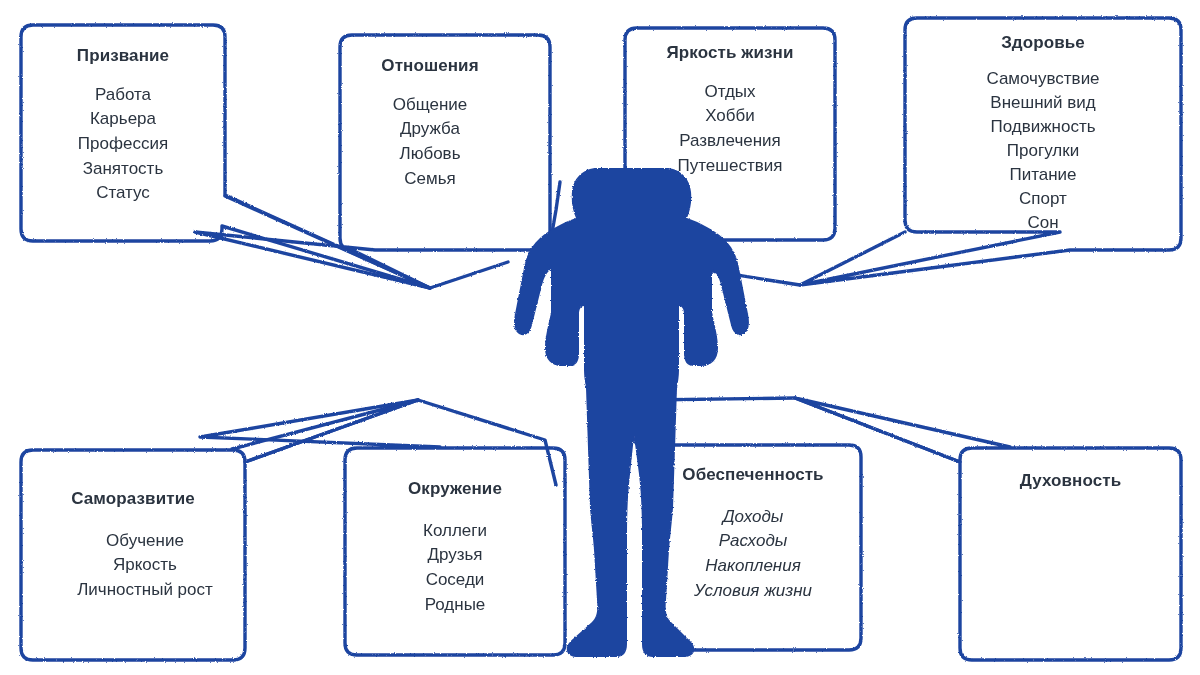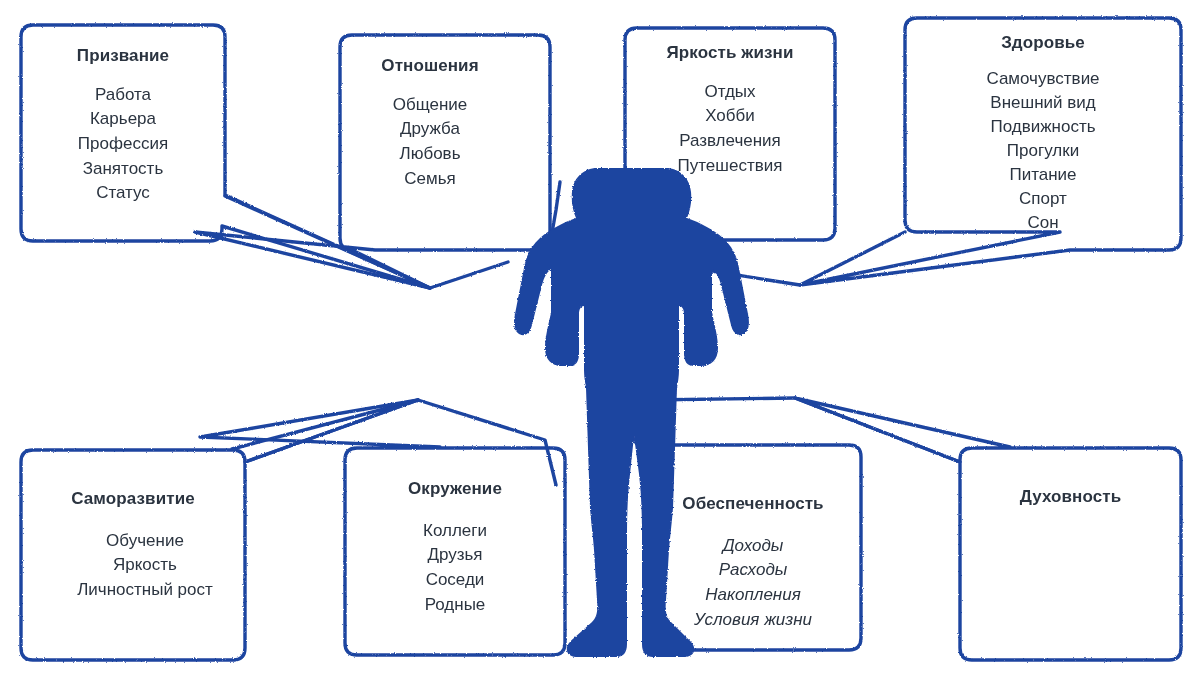--- a/index.html
+++ b/index.html
@@ -42,22 +42,22 @@
   .bubble .items div{white-space:nowrap;}
 
   
   #box-prizvanie   {left:21px;  top:25px;  width:204px; height:216px; padding-top:22px;}
   #box-otnosheniya {left:340px; top:35px;  width:180px; height:215px; padding-top:22px;}
   #box-yarkost     {left:625px; top:28px;  width:210px; height:212px; padding-top:16px;}
   #box-zdorovie    {left:905px; top:18px;  width:276px; height:232px; padding-top:16px;}
 
   #box-samorazvitie{left:21px;  top:450px; width:224px; height:210px; padding-top:40px;}
   #box-okruzhenie  {left:345px; top:448px; width:220px; height:207px; padding-top:32px;}
-  #box-obespech    {left:645px; top:467px; width:216px; height:205px; padding-top:28px;}
-  #box-duhovnost   {left:960px; top:448px; width:221px; height:212px; padding-top:40px;}
+  #box-obespech    {left:645px; top:438px; width:216px; height:205px; padding-top:28px;}
+  #box-duhovnost   {left:960px; top:448px; width:221px; height:212px; padding-top:24px;}
 
   #box-zdorovie .items{margin-top:14px;line-height:1.42;}
   #box-samorazvitie .items{margin-top:20px;margin-left:24px;}
   #box-duhovnost .items{margin-top:20px;}
   #box-obespech .items{margin-top:20px;font-style:italic;}
   #box-okruzhenie .items{margin-top:20px;}
 </style>
 </head>
 <body>
 

